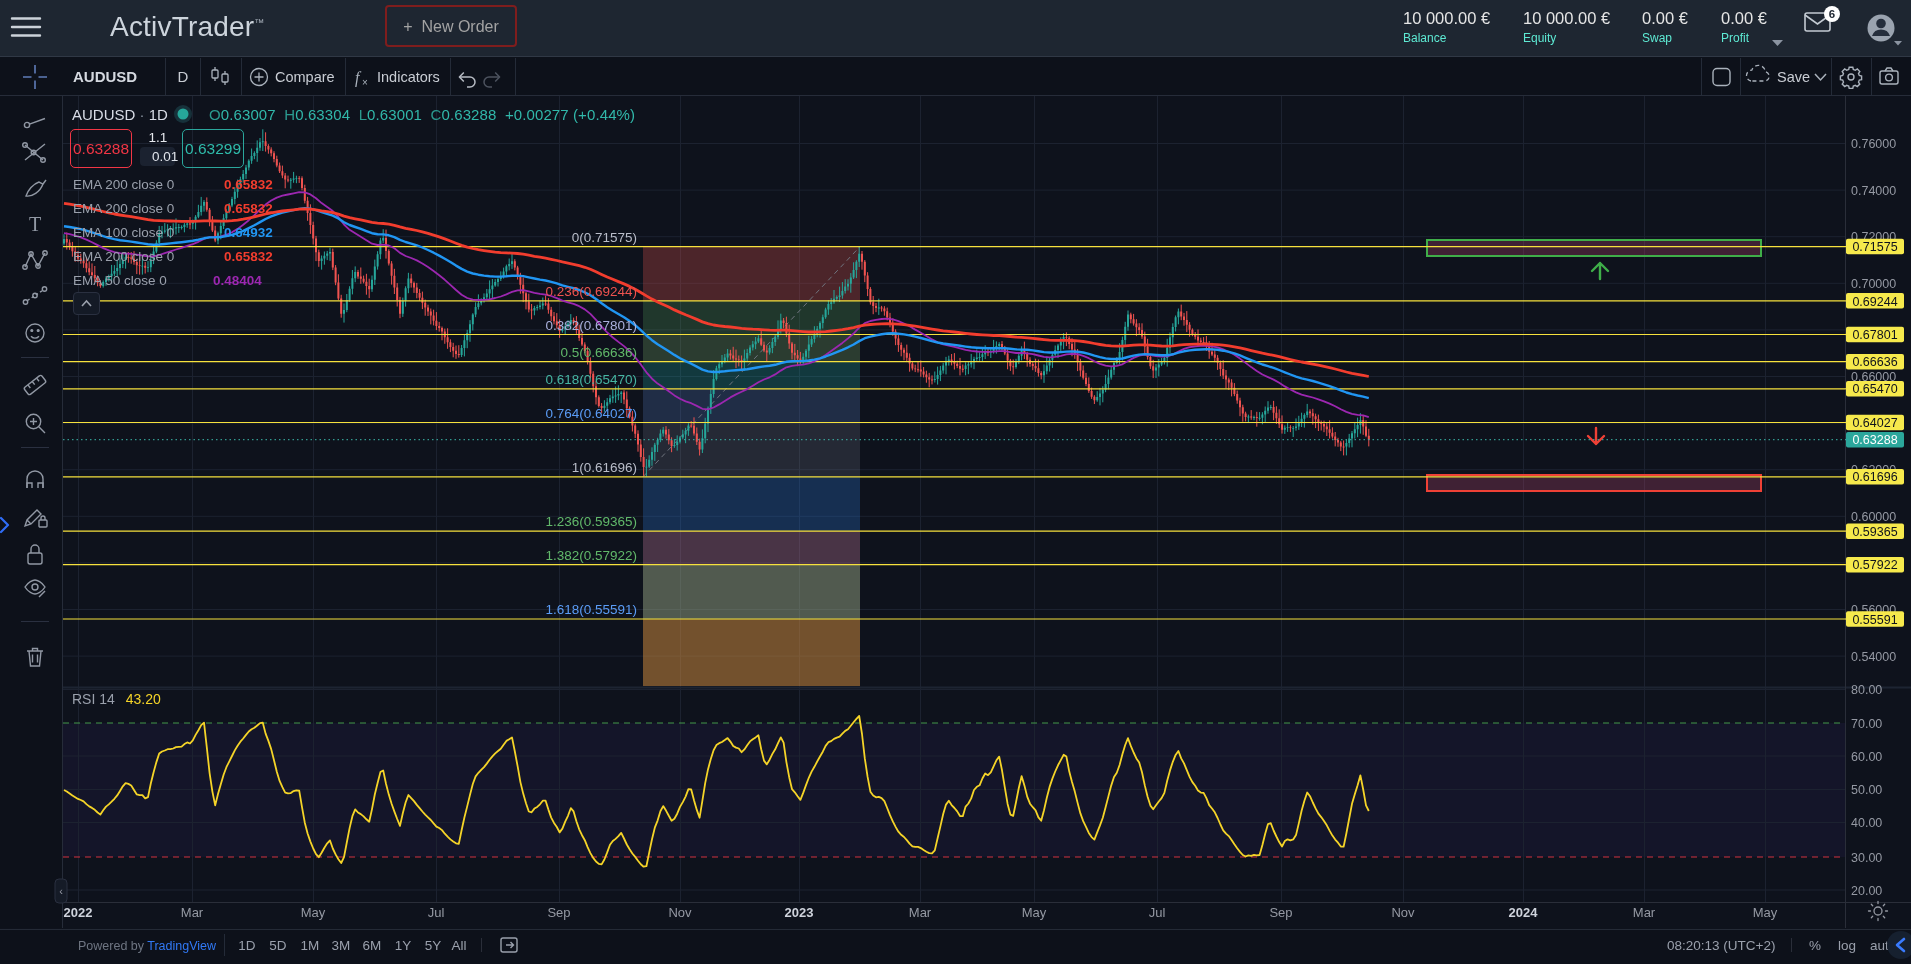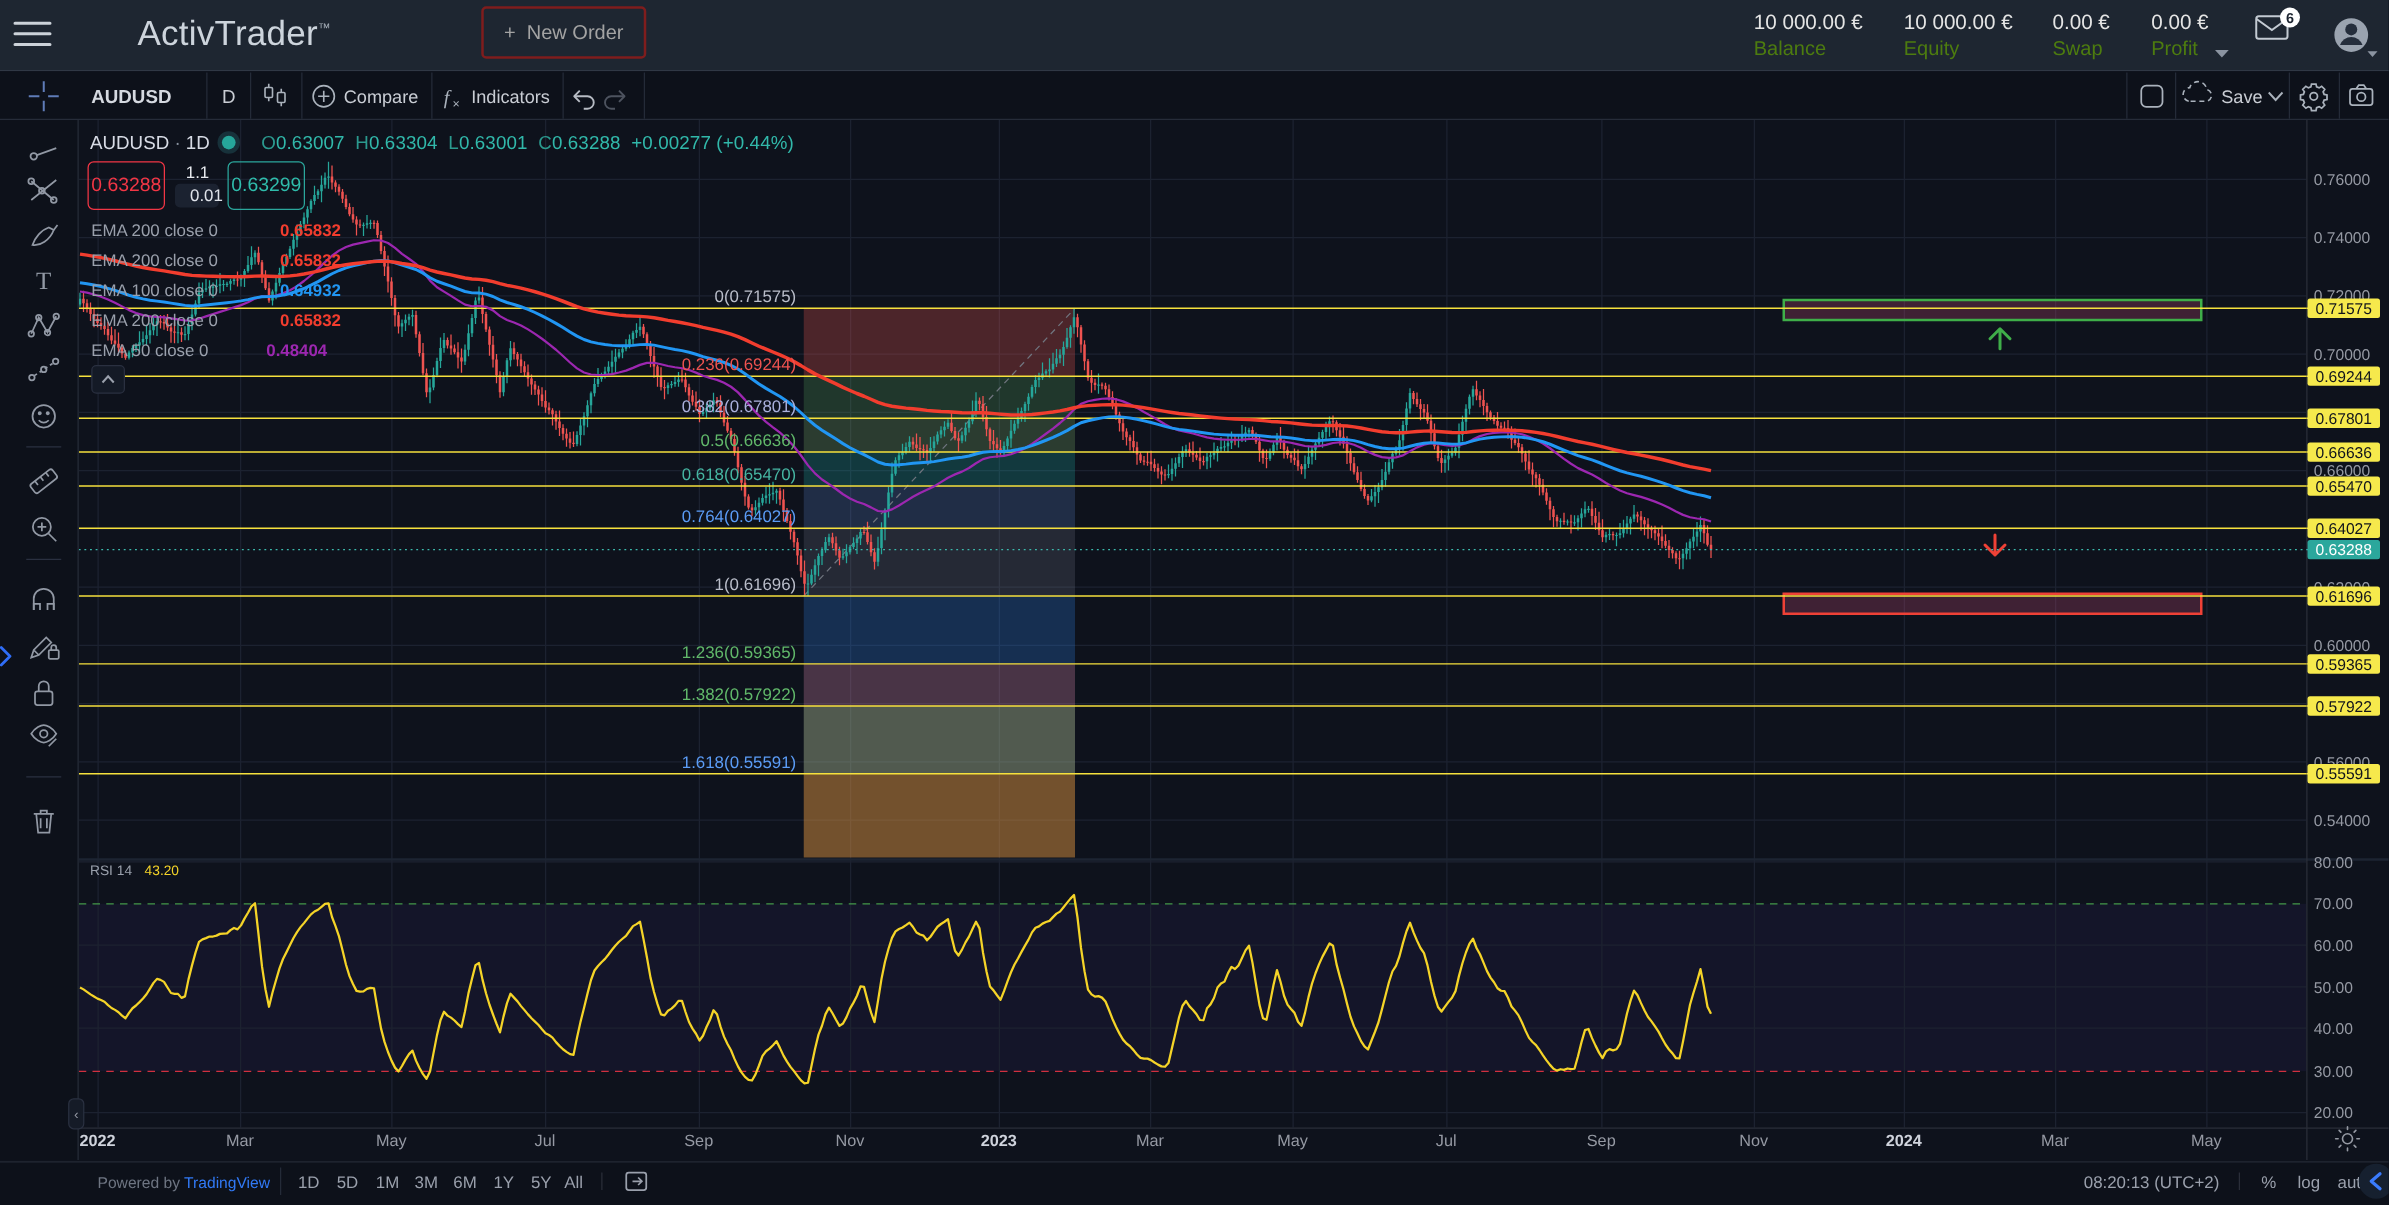--- a/index.html
+++ b/index.html
@@ -8,40 +8,40 @@
 #topbar { left:0; top:0; width:1911px; height:57px; background:#1e2631; border-bottom:1px solid #303845; }
 #row2 { left:0; top:57px; width:1911px; height:39px; background:#0d111a; border-bottom:1px solid #262c39; }
 #lefttb { left:0; top:96px; width:63px; height:832px; background:#0d111a; border-right:1px solid #262c39; }
 #botbar { left:0; top:929px; width:1911px; height:35px; background:#0d111a; border-top:1px solid #242a36; }
 .logo { position:absolute; left:110px; top:11px; font-size:28px; color:#cdd4dc; letter-spacing:0.2px; }
 .logo sup { font-size:10px; color:#aab2bc; }
 #neworder { position:absolute; left:385px; top:5px; width:132px; height:42px; border:2px solid #7f1d1d;
   border-radius:4px; color:#a3a3a3; font-size:16px; text-align:center; line-height:40px; }
 .acct { position:absolute; top:9px; }
 .acct .v { font-size:16.5px; color:#e5e5e5; }
-.acct .l { font-size:16px; color:#4d7c0f; margin-top:3px; }
+.acct .l { font-size:12px; color:#5eead4; margin-top:3px; }
 .legend { position:absolute; color:#d8dce6; }
 #sym { left:72px; top:106px; font-size:15px; color:#d8dce6; }
 #sym .dim { color:#8b94a1; }
 #ohlc { left:209px; top:106px; font-size:15px; color:#31b8aa; letter-spacing:0.1px; }
 #ohlc .k { color:#2b9a8f; }
 .pricebox { position:absolute; top:129px; height:39px; border-radius:5px; border:1px solid;
   font-size:15.5px; display:flex; align-items:center; justify-content:center; }
 #sell { left:70px; width:62px; border-color:#f23645; color:#f23645; }
 #buy { left:182px; width:62px; border-color:#2ba79c; color:#2fbcab; }
 #sprd1 { position:absolute; left:141px; top:130px; width:34px; text-align:center; color:#e6e9ee; font-size:13.5px; }
 #sprd2 { position:absolute; left:140px; top:147px; width:35px; height:19px; background:#1b2230; border-radius:4px;
   color:#dfe3ea; font-size:13.5px; text-align:center; line-height:19px;padding-left:12px; }
 .emarow { position:absolute; left:73px; font-size:13.5px; color:#9aa0ac; }
 .emarow { width:260px; }
 .emarow b { font-weight:700; position:absolute; left:151px; }
 .emarow b.n5 { left:140px; }
 #collapse { position:absolute; left:73px; top:292px; width:27px; height:23px; background:#141a26;
   border:1px solid #2a3040; border-radius:4px; color:#9aa0ac; font-size:11px; text-align:center; line-height:21px; }
-#rsilegend { position:absolute; left:72px; top:691px; font-size:11px; color:#9aa0ac; }
+#rsilegend { position:absolute; left:72px; top:691px; font-size:14px; color:#9aa0ac; }
 #rsilegend b { color:#f5d428; font-weight:400; margin-left:7px; }
 </style></head>
 <body>
 <div id="app">
 <svg class="abs" style="left:0;top:0" width="1911" height="964" font-family="Liberation Sans, sans-serif">
 <rect x="63" y="96" width="1782" height="806" fill="#0e121c"></rect>
 <rect x="1845" y="96" width="66" height="806" fill="#0e121c"></rect>
 <rect x="63" y="723" width="1782" height="134" fill="rgba(126,87,255,0.06)"></rect>
 <g stroke="#1c2230" stroke-width="1">
         <path d="M78.5 96V902"></path>

